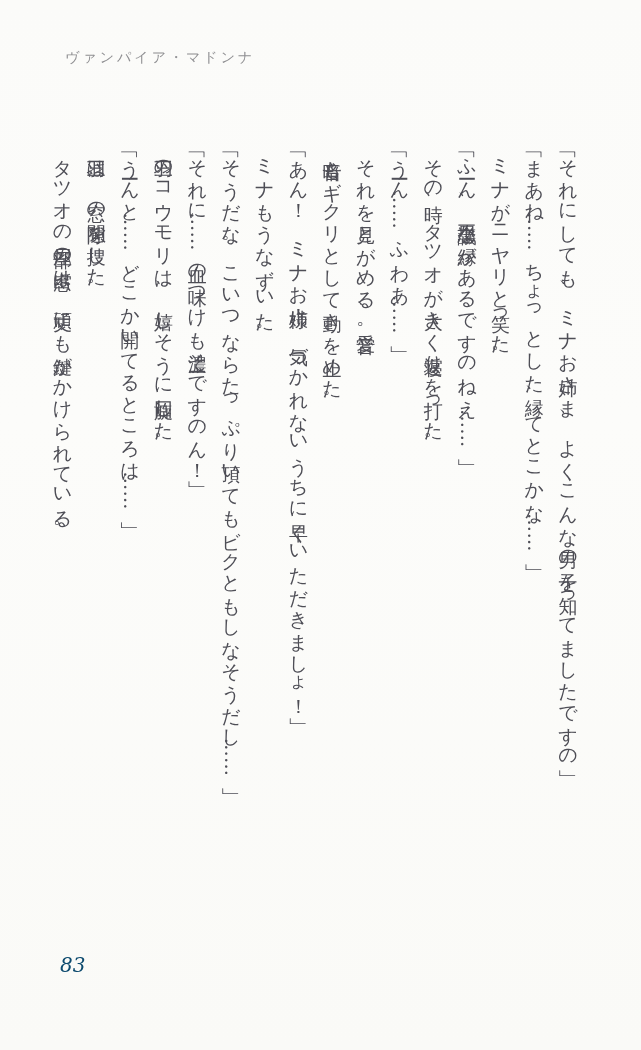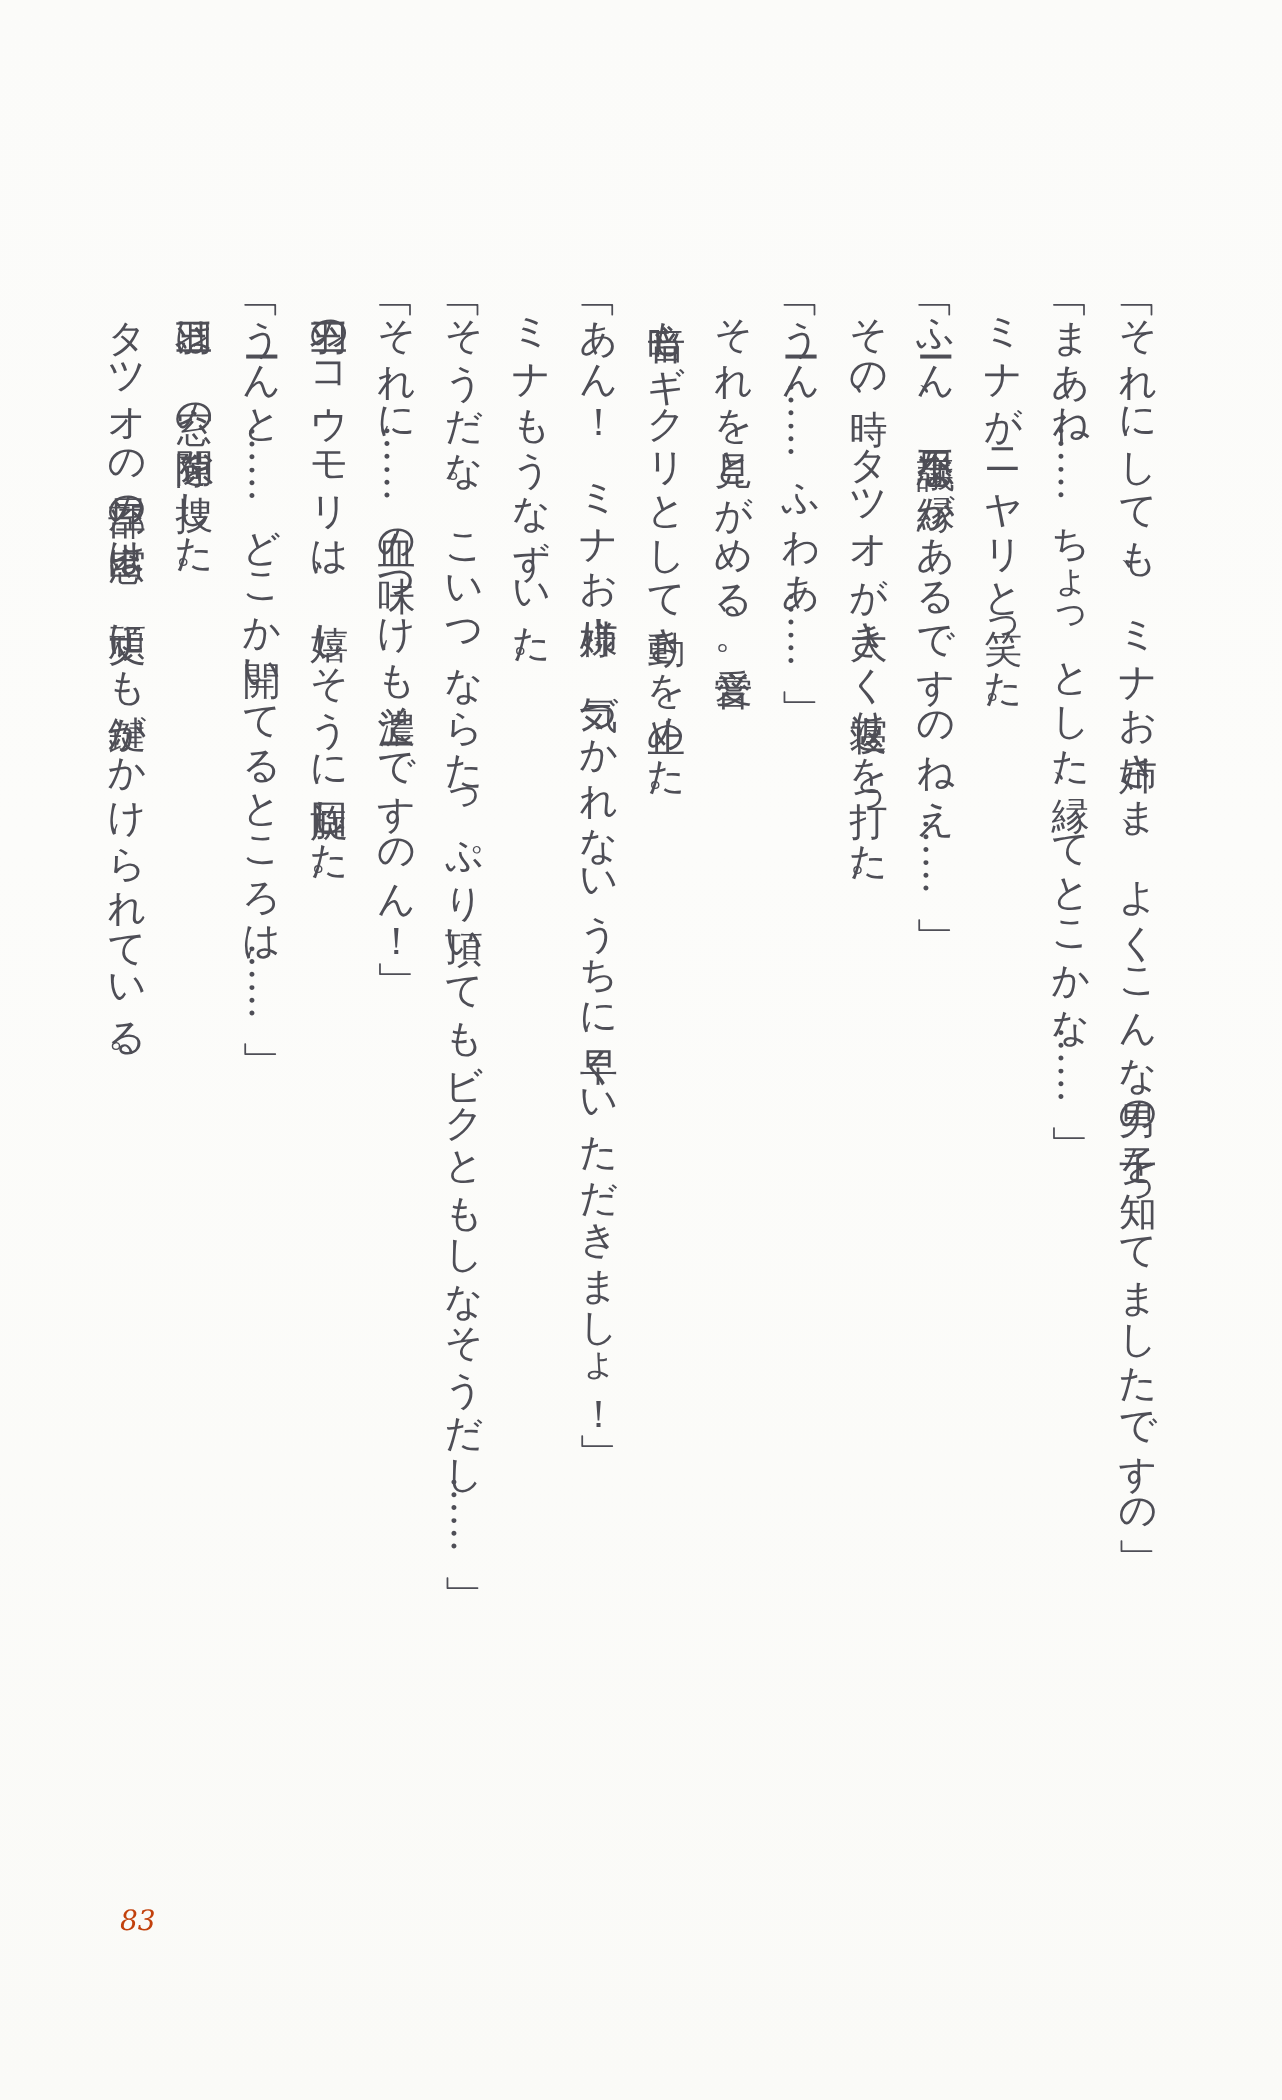--- a/index.html
+++ b/index.html
@@ -41,30 +41,31 @@
   }
   .text-block p {
     margin: 0;
     padding: 0;
     white-space: pre-wrap;
   }
   .page-number {
     position: absolute;
     top: 953px;
     left: 60px;
-    font-size: 14px;
+    font-size: 20px;
     font-style: italic;
-    color: #c2410c;
+    color: #0c4a6e;
   }
 </style>
 </head>
 <body>
 
 <div class="page">
 
+  <div class="running-title">ヴァンパイア・マドンナ</div>
 
   <div class="text-block">
     <p>「それにしても、ミナお姉さま、よくこんな男の子を知ってましたですの」</p>
     <p>「まあね……ちょっとした縁、てとこかな……」</p>
     <p>ミナがニヤリと笑った。</p>
     <p>「ふーん、不思議な縁があるですのねえ……」</p>
     <p>その時、タツオが大きく寝返りを打った。</p>
     <p>「うーん……ふわあ……」</p>
     <p>それを見とがめる、愛音。</p>
     <p>暗音もギクリとして動きを止めた。</p>

